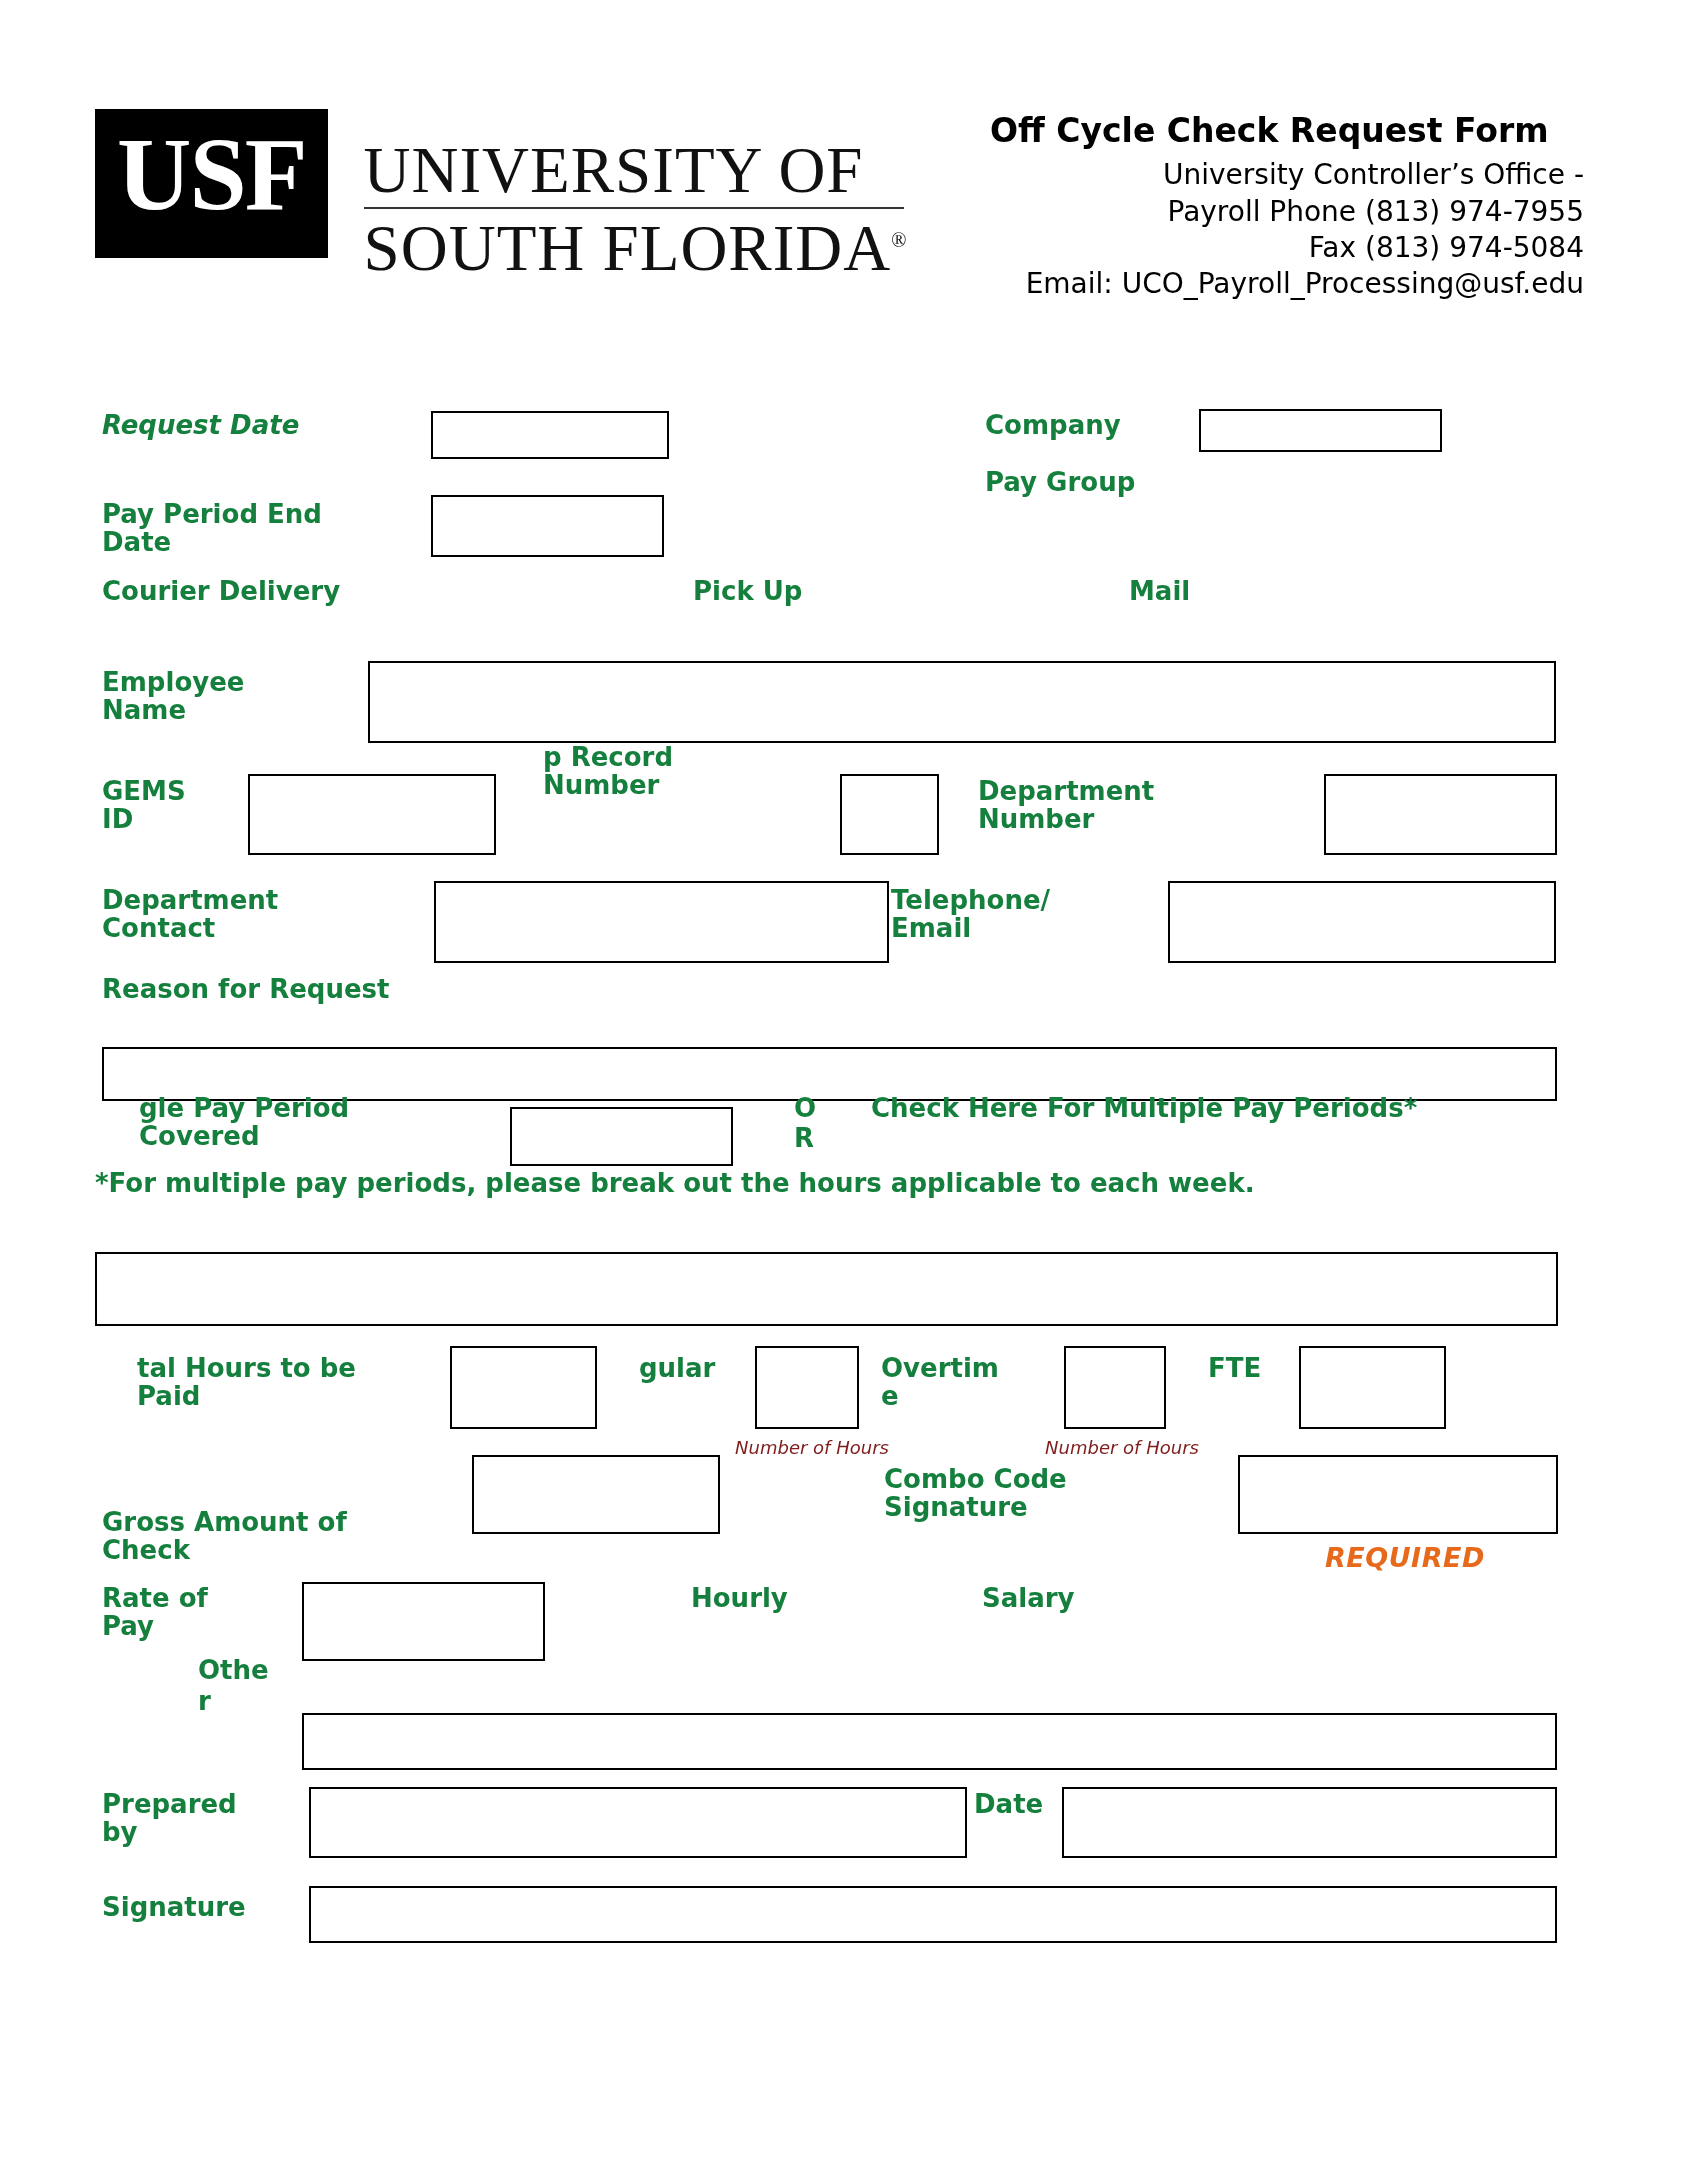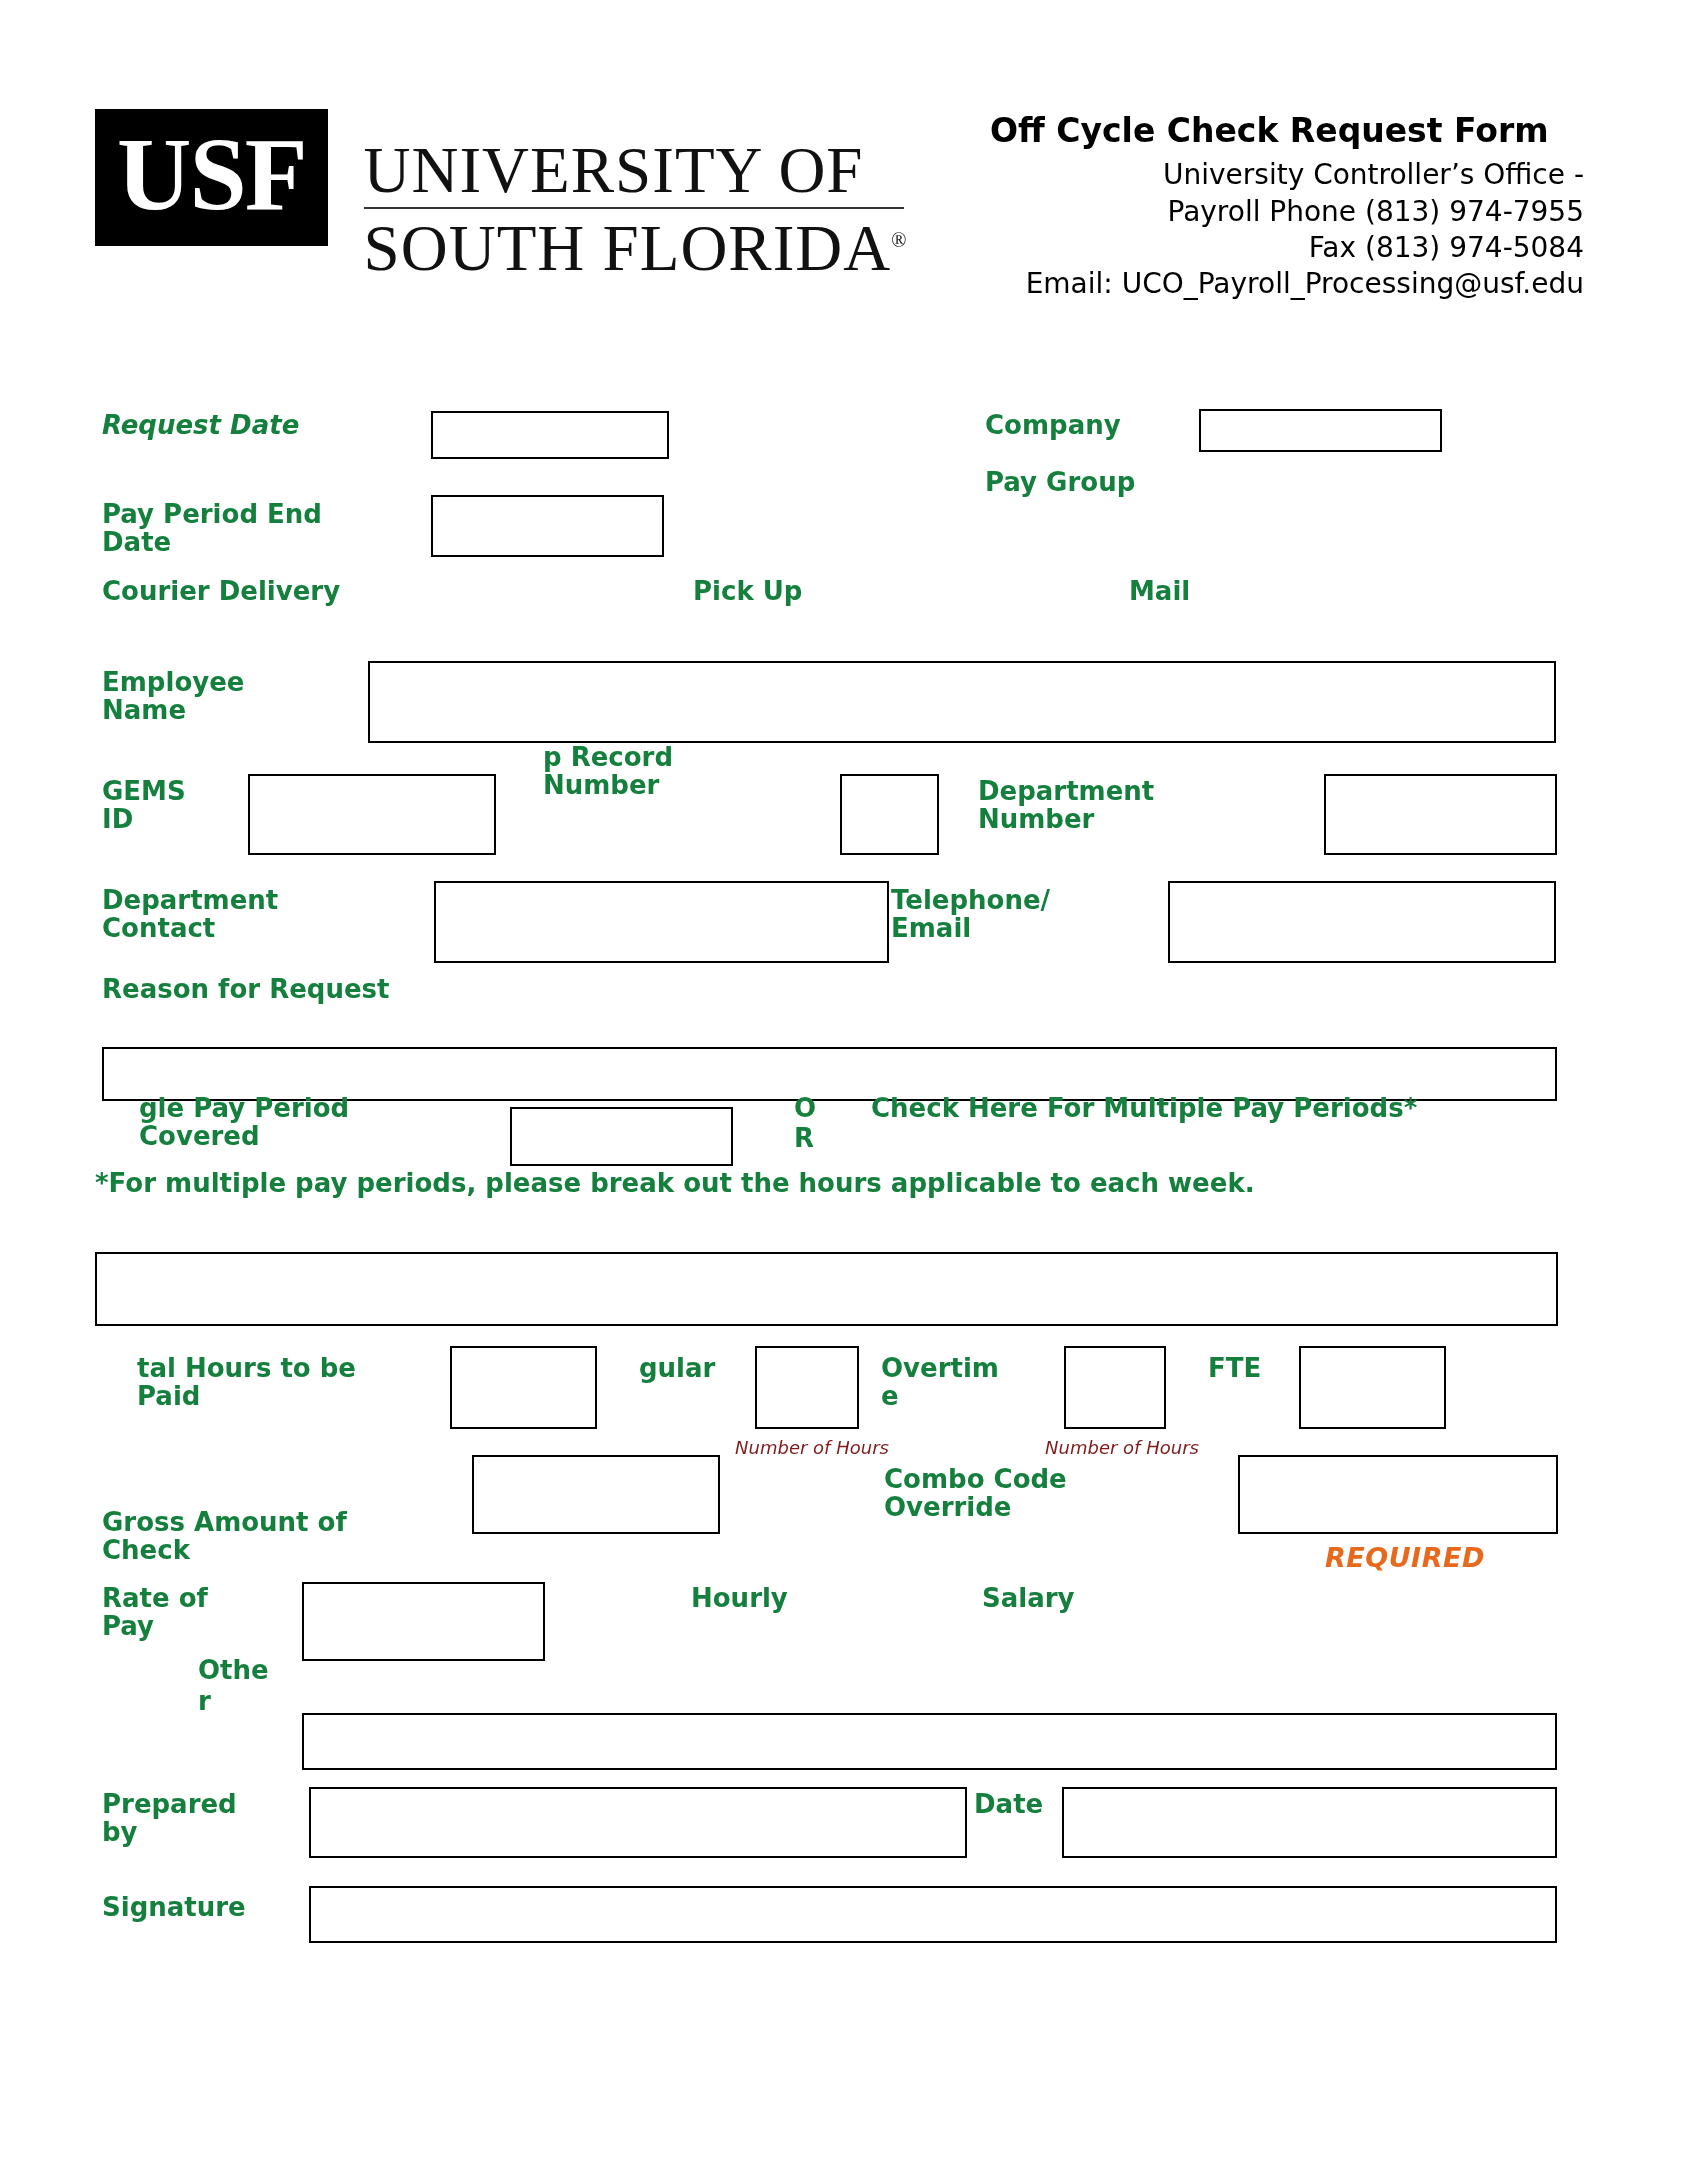--- a/index.html
+++ b/index.html
@@ -38,21 +38,21 @@
     align-items: flex-start;
   }
   .usf-mark {
     background: #000000;
     color: #ffffff;
     font-family: "Liberation Serif", serif;
     font-weight: bold;
     font-size: 103px;
     line-height: 1;
     letter-spacing: -2px;
-    padding: 14px 22px 20px 22px;
+    padding: 14px 22px 32px 22px;
     display: block;
   }
   .usf-words {
     margin-left: 36px;
     font-family: "Liberation Serif", serif;
     color: #111;
     margin-top: 28px;
   }
   .usf-line1, .usf-line2 {
     font-size: 65px;
@@ -214,21 +214,21 @@
   <div class="lbl" style="left:881px; top:1354px; width:117px;">Overtim e</div>
   <div class="box" style="left:1064px; top:1346px; width:102px; height:83px;"></div>
   <div class="cap" style="left:1033px; top:1438px; width:178px; text-align:center;">Number of Hours</div>
 
   <div class="lbl" style="left:1208px; top:1354px;">FTE</div>
   <div class="box" style="left:1299px; top:1346px; width:147px; height:83px;"></div>
 
   <div class="lbl" style="left:102px; top:1508px; width:252px;">Gross Amount of Check</div>
   <div class="box" style="left:472px; top:1455px; width:248px; height:79px;"></div>
 
-  <div class="lbl" style="left:884px; top:1465px; width:248px;">Combo Code Override</div>
+  <div class="lbl" style="left:884px; top:1465px; width:248px;">Combo Code Signature</div>
   <div class="box" style="left:1238px; top:1455px; width:320px; height:79px;"></div>
   <div class="required-note" style="left:1325px; top:1542px; color:#E7691B;">REQUIRED</div>
 
   <div class="lbl" style="left:102px; top:1584px; width:149px;">Rate of Pay</div>
   <div class="box" style="left:302px; top:1582px; width:243px; height:79px;"></div>
 
   <div class="lbl" style="left:691px; top:1584px;">Hourly</div>
   <div class="lbl" style="left:982px; top:1584px;">Salary</div>
 
   <div class="lbl" style="left:198px; top:1655px; width:69px; line-height:1.18;">Othe r</div>

